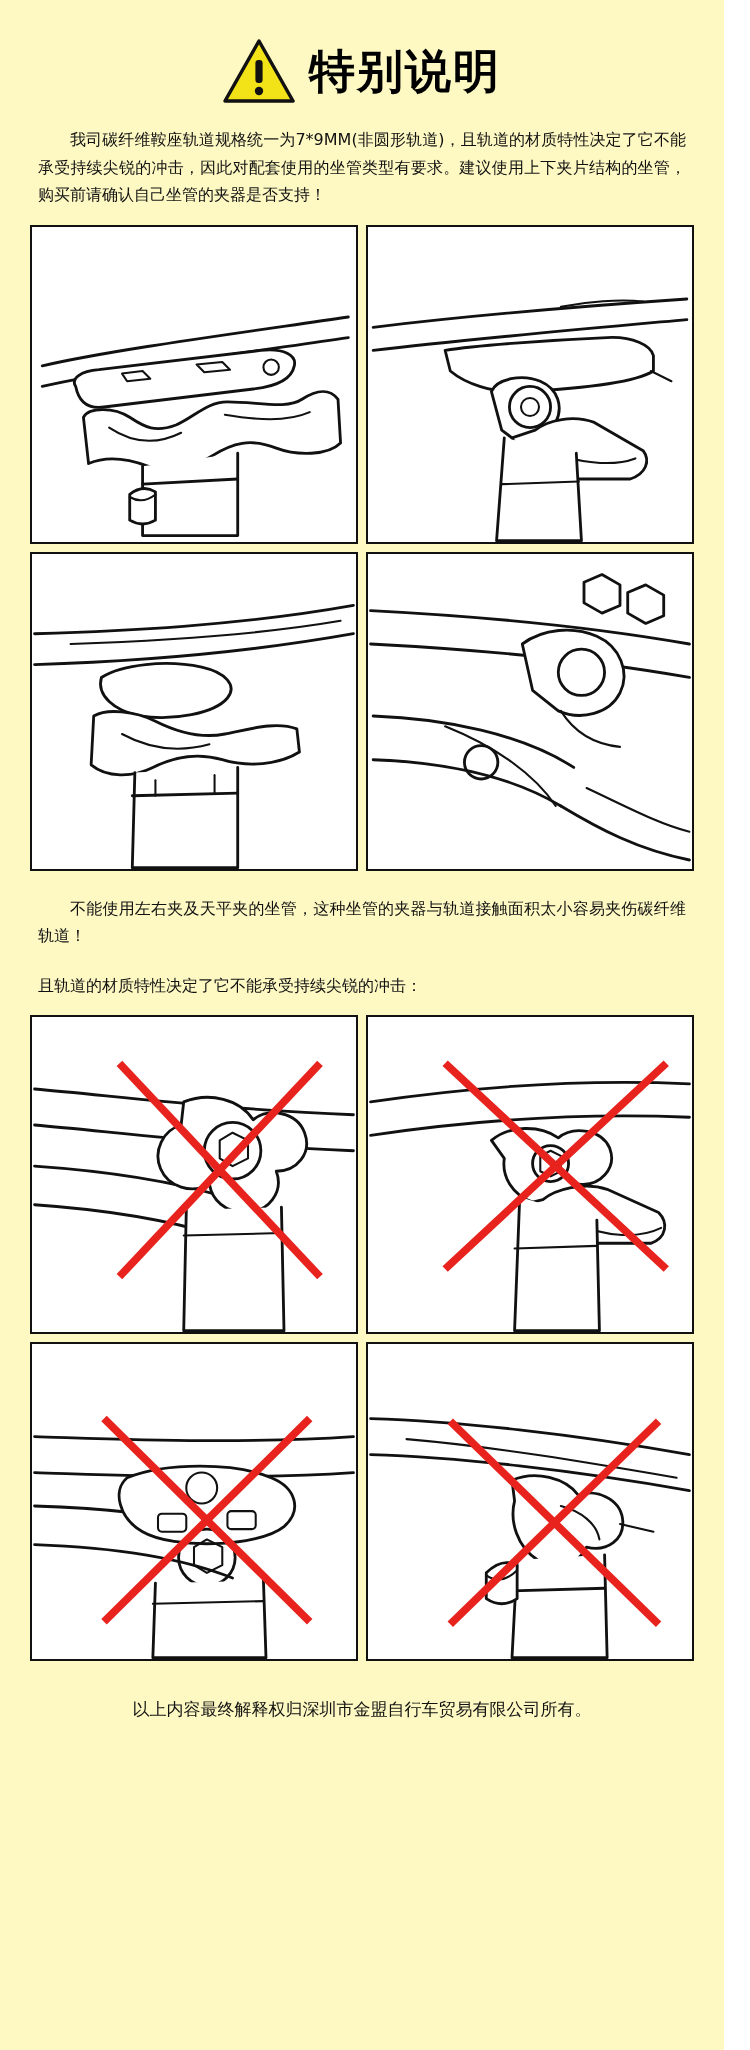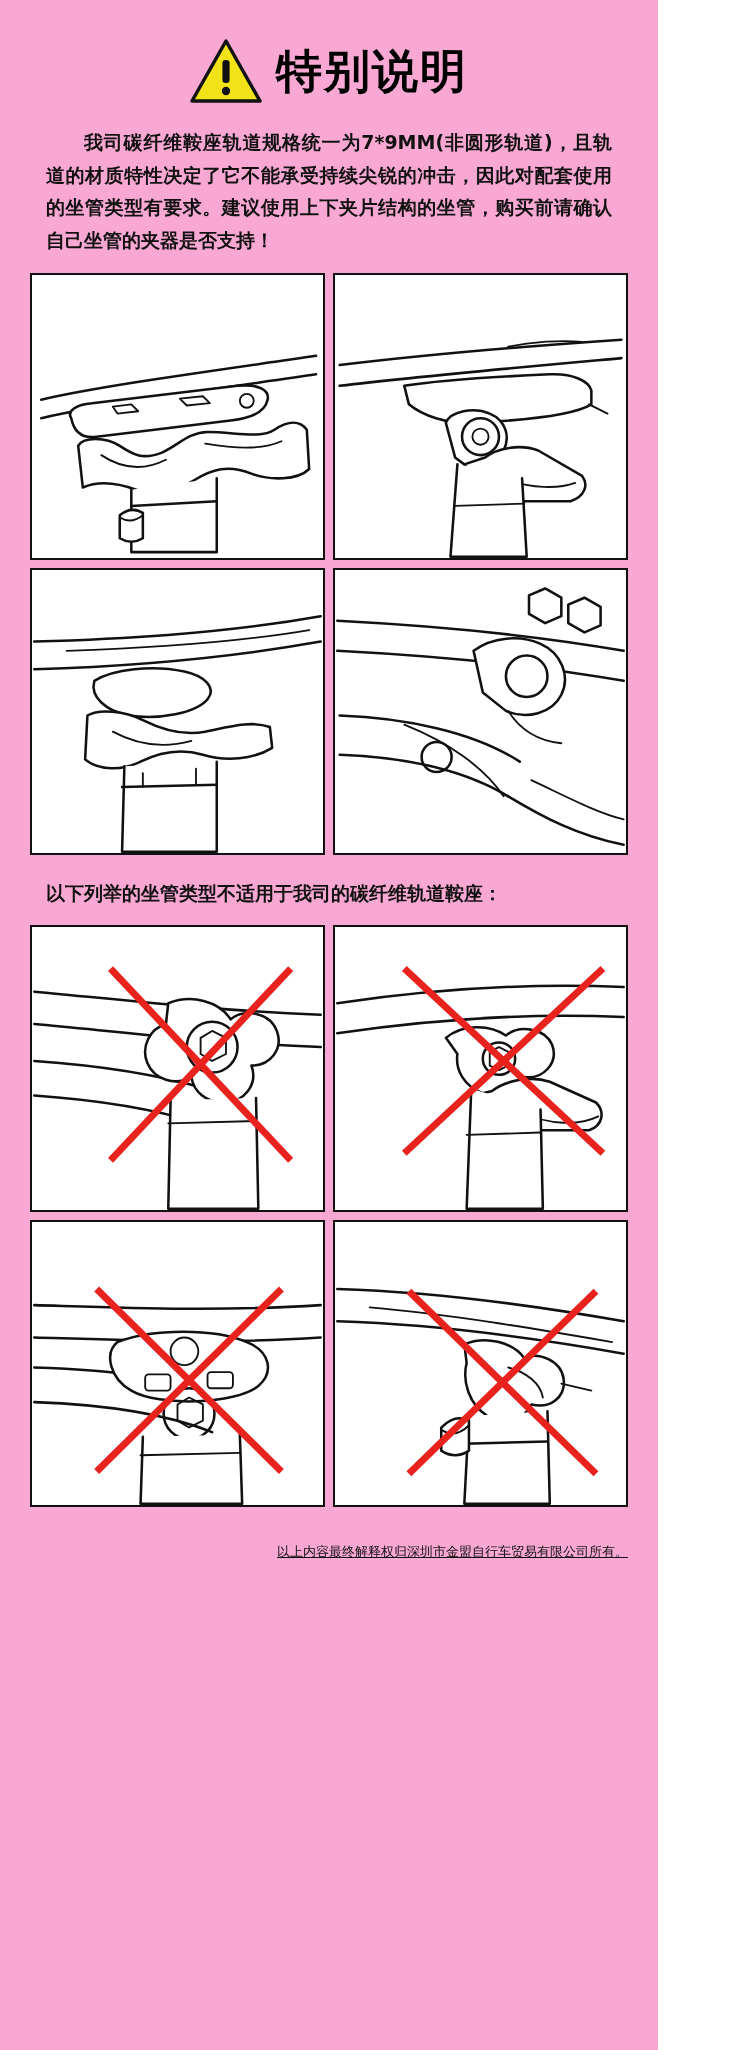--- a/index.html
+++ b/index.html
@@ -8,25 +8,25 @@
     background: #ffffff;
   }
   body {
     width: 750px;
     min-height: 2050px;
     font-family: "DejaVu Sans", "Liberation Sans", sans-serif;
     color: #1a1a1a;
   }
   .page {
     position: relative;
-    width: 658px;
+    width: 724px;
     min-height: 2050px;
     box-sizing: border-box;
     padding: 0 30px;
-    background: #f9a8d4;
+    background: #fef9c3;
   }
 
   
   .header {
     display: flex;
     align-items: center;
     justify-content: center;
     gap: 14px;
     padding-top: 38px;
     padding-bottom: 18px;
@@ -40,26 +40,25 @@
   .title {
     font-size: 46px;
     font-weight: bold;
     letter-spacing: 2px;
     line-height: 1;
     color: #000;
   }
 
   
   .para {
-    font-size: 19px;
+    font-size: 16px;
     line-height: 1.72;
     color: #111;
     text-align: justify;
-    margin: 16px;
-    font-weight: bold;
+    margin: 8px;
   }
   .para.indent {
     text-indent: 2em;
   }
   .block-gap-1 { margin-top: 4px; }
   .block-gap-2 { margin-top: 22px; }
   .block-gap-3 { margin-top: 24px; }
   .block-gap-4 { margin-top: 26px; }
 
   
@@ -106,27 +105,26 @@
     pointer-events: none;
   }
   .cross line {
     stroke: #e8221d;
     stroke-width: 6;
     stroke-linecap: butt;
   }
 
   
   .footer {
-    font-size: 13px;
+    font-size: 17px;
     line-height: 1.7;
-    text-align: right;
+    text-align: center;
     margin-top: 34px;
     padding-bottom: 34px;
     color: #111;
-    text-decoration: underline;
   }
 </style>
 </head>
 <body>
 
 <div class="page">
 
   <div class="header">
     <svg class="warn-icon" viewBox="0 0 72 66">
       <path d="M36 3 L70 63 L2 63 Z" fill="#F2E318" stroke="#111" stroke-width="3.5" stroke-linejoin="round"></path>
@@ -218,22 +216,23 @@
         <path class="ln" d="M4 126 C60 128 120 140 160 166"></path>
         <path class="ln" d="M4 160 C60 162 110 172 150 196"></path>
         <path class="ln-thin" d="M60 134 C100 150 130 172 146 196"></path>
         <circle class="ln" cx="88" cy="162" r="13"></circle>
         <path class="ln" d="M150 196 C180 214 210 230 250 238"></path>
         <path class="ln-thin" d="M170 182 C200 196 226 210 250 216"></path>
       </svg>
     </div>
   </div>
 
-
-  <p class="para block-gap-2">以下列举的坐管类型不适用于我司的碳纤维轨道鞍座：</p>
+  <p class="para indent block-gap-3">不能使用左右夹及天平夹的坐管，这种坐管的夹器与轨道接触面积太小容易夹伤碳纤维轨道！</p>
+
+  <p class="para block-gap-2">且轨道的材质特性决定了它不能承受持续尖锐的冲击：</p>
 
   <div class="grid">
 
     <div class="cell">
       <svg viewBox="0 0 252 245" preserveAspectRatio="none">
         <path class="ln" d="M2 56 C70 62 150 72 250 76"></path>
         <path class="ln" d="M2 84 C70 90 150 100 250 104"></path>
         <path class="ln" d="M2 116 C60 120 110 128 150 140"></path>
         <path class="ln" d="M2 146 C60 150 106 158 146 170"></path>
 

